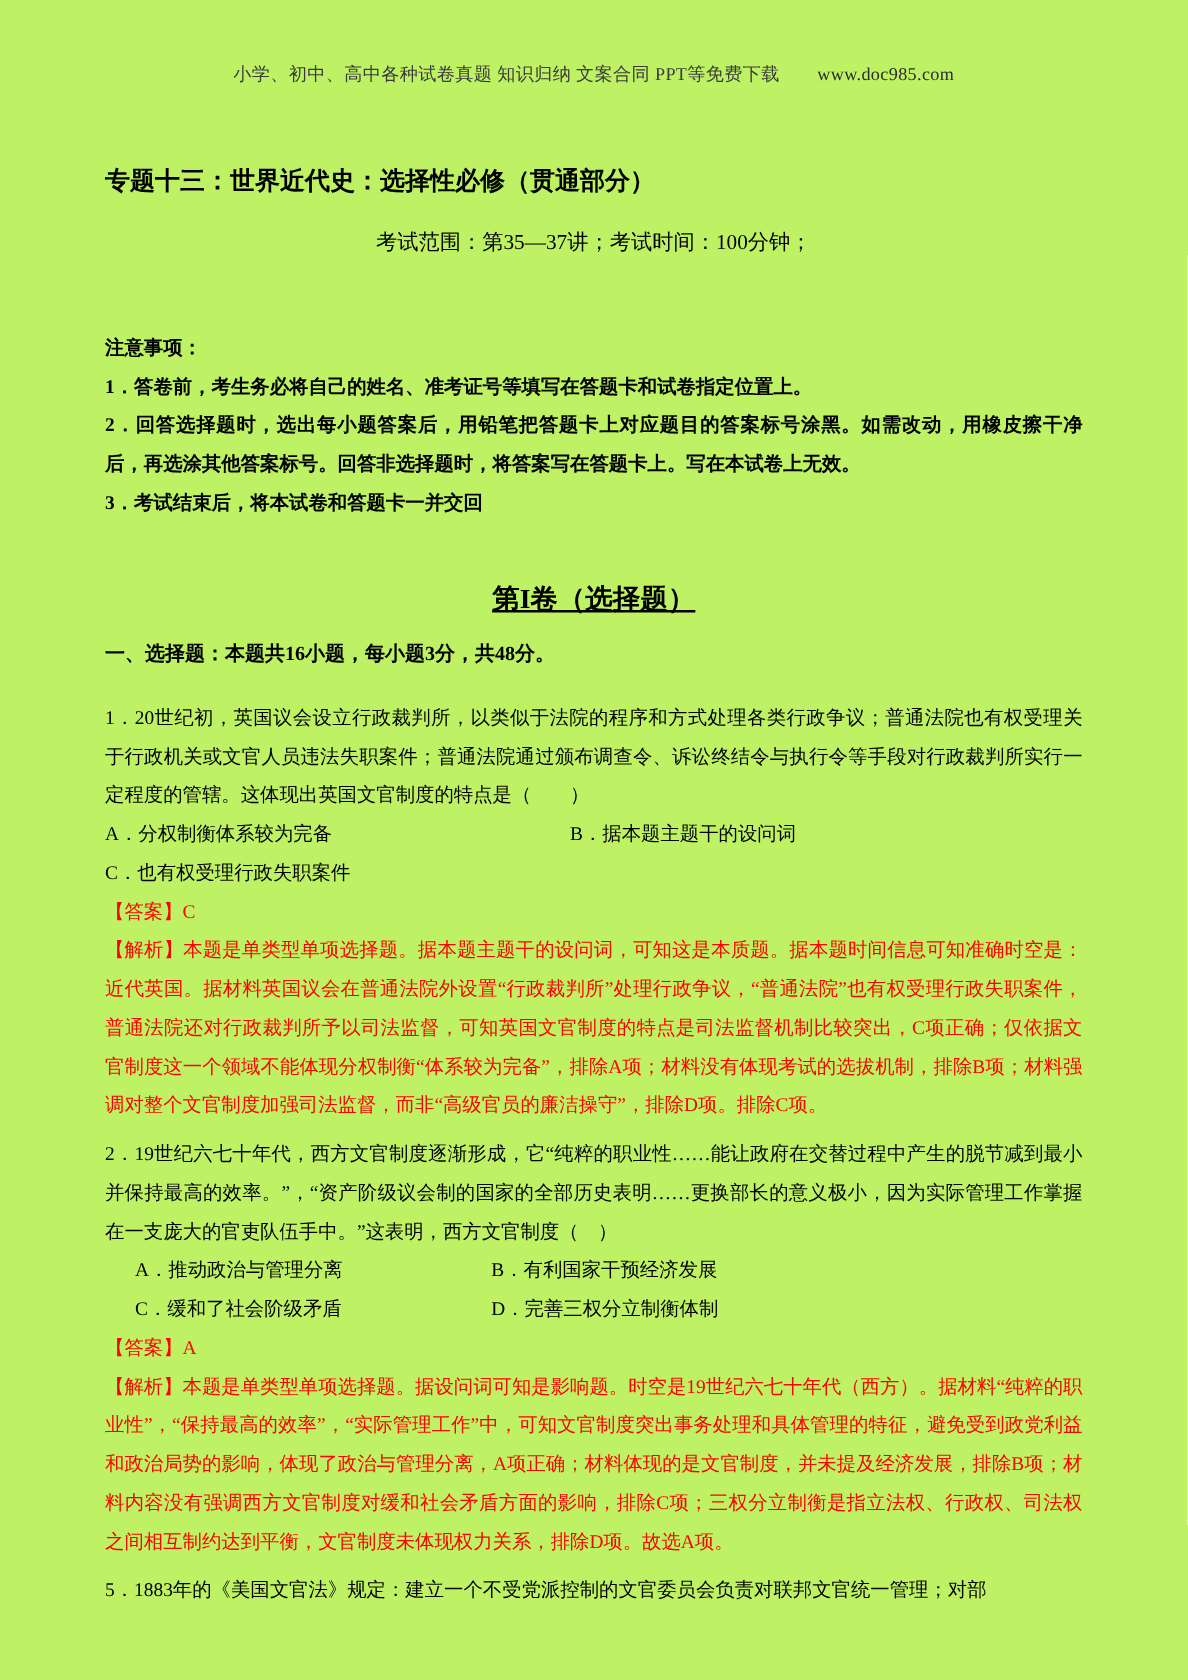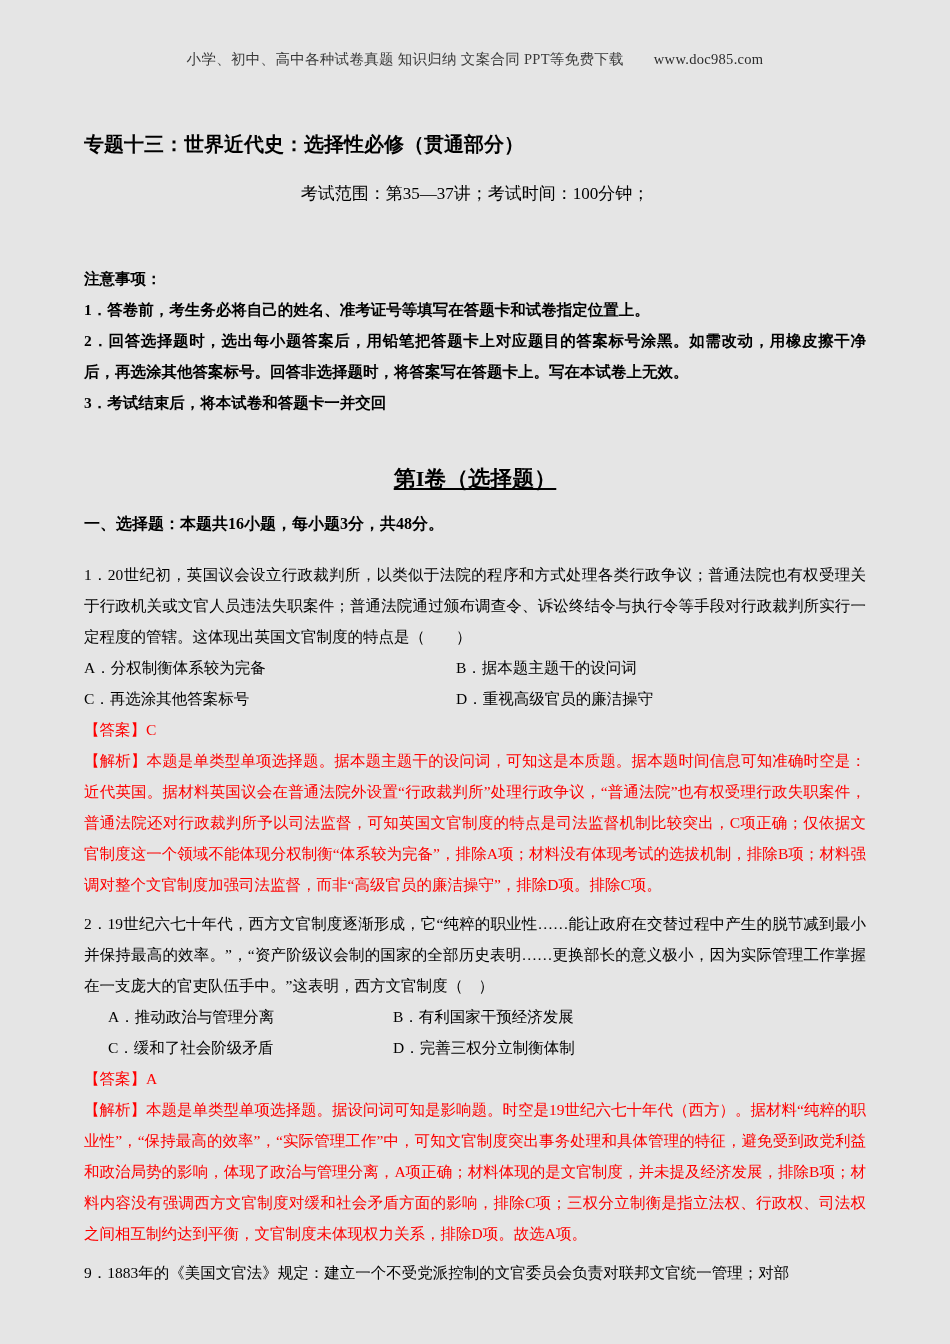--- a/index.html
+++ b/index.html
@@ -6,21 +6,21 @@
   body {
     width: 950px;
     font-family: "Liberation Serif", "DejaVu Serif", serif;
     color: #000000;
   }
   .page {
     width: 950px;
     min-height: 1344px;
     padding: 50px 84px 14px 84px;
     box-sizing: border-box;
-    background: #e5e5e5;
+    background: #bef264;
   }
   .doc-header {
     text-align: center;
     font-size: 14.5px;
     color: #3a3a3a;
     margin-bottom: 62px;
     letter-spacing: 0.3px;
   }
   .doc-header .url { margin-left: 30px; color: #2b2b2b; text-decoration: none; cursor: pointer; }
   .exam-title {
@@ -99,38 +99,37 @@
   <div class="section-title">第I卷（选择题）</div>
   <p class="part-title">一、选择题：本题共16小题，每小题3分，共48分。</p>
 
   <div class="q q1">
     <p class="stem">1．20世纪初，英国议会设立行政裁判所，以类似于法院的程序和方式处理各类行政争议；普通法院也有权受理关于行政机关或文官人员违法失职案件；普通法院通过颁布调查令、诉讼终结令与执行令等手段对行政裁判所实行一定程度的管辖。这体现出英国文官制度的特点是（　　）</p>
     <div class="opt-row">
       <span class="opt-first">A．分权制衡体系较为完备</span>
       <span>B．据本题主题干的设问词</span>
     </div>
     <div class="opt-row">
-      <span class="opt-first">C．再选涂其他答案标号</span>
-      <span>D．重视高级官员的廉洁操守</span>
+      <span class="opt-first">C．也有权受理行政失职案件</span>
     </div>
     <p class="answer red">【答案】C</p>
     <p class="analysis red">【解析】本题是单类型单项选择题。据本题主题干的设问词，可知这是本质题。据本题时间信息可知准确时空是：近代英国。据材料英国议会在普通法院外设置“行政裁判所”处理行政争议，“普通法院”也有权受理行政失职案件，普通法院还对行政裁判所予以司法监督，可知英国文官制度的特点是司法监督机制比较突出，C项正确；仅依据文官制度这一个领域不能体现分权制衡“体系较为完备”，排除A项；材料没有体现考试的选拔机制，排除B项；材料强调对整个文官制度加强司法监督，而非“高级官员的廉洁操守”，排除D项。排除C项。</p>
   </div>
 
   <div class="q q2">
     <p class="stem">2．19世纪六七十年代，西方文官制度逐渐形成，它“纯粹的职业性……能让政府在交替过程中产生的脱节减到最小并保持最高的效率。”，“资产阶级议会制的国家的全部历史表明……更换部长的意义极小，因为实际管理工作掌握在一支庞大的官吏队伍手中。”这表明，西方文官制度（　）</p>
     <div class="opt-row">
       <span class="opt-first">A．推动政治与管理分离</span>
       <span>B．有利国家干预经济发展</span>
     </div>
     <div class="opt-row">
       <span class="opt-first">C．缓和了社会阶级矛盾</span>
       <span>D．完善三权分立制衡体制</span>
     </div>
     <p class="answer red">【答案】A</p>
     <p class="analysis red">【解析】本题是单类型单项选择题。据设问词可知是影响题。时空是19世纪六七十年代（西方）。据材料“纯粹的职业性”，“保持最高的效率”，“实际管理工作”中，可知文官制度突出事务处理和具体管理的特征，避免受到政党利益和政治局势的影响，体现了政治与管理分离，A项正确；材料体现的是文官制度，并未提及经济发展，排除B项；材料内容没有强调西方文官制度对缓和社会矛盾方面的影响，排除C项；三权分立制衡是指立法权、行政权、司法权之间相互制约达到平衡，文官制度未体现权力关系，排除D项。故选A项。</p>
   </div>
 
   <div class="q q3">
-    <p class="stem">9．1883年的《美国文官法》规定：建立一个不受党派控制的文官委员会负责对联邦文官统一管理；对部</p>
+    <p class="stem">5．1883年的《美国文官法》规定：建立一个不受党派控制的文官委员会负责对联邦文官统一管理；对部</p>
   </div>
 
 </div>
 
 </body></html>

